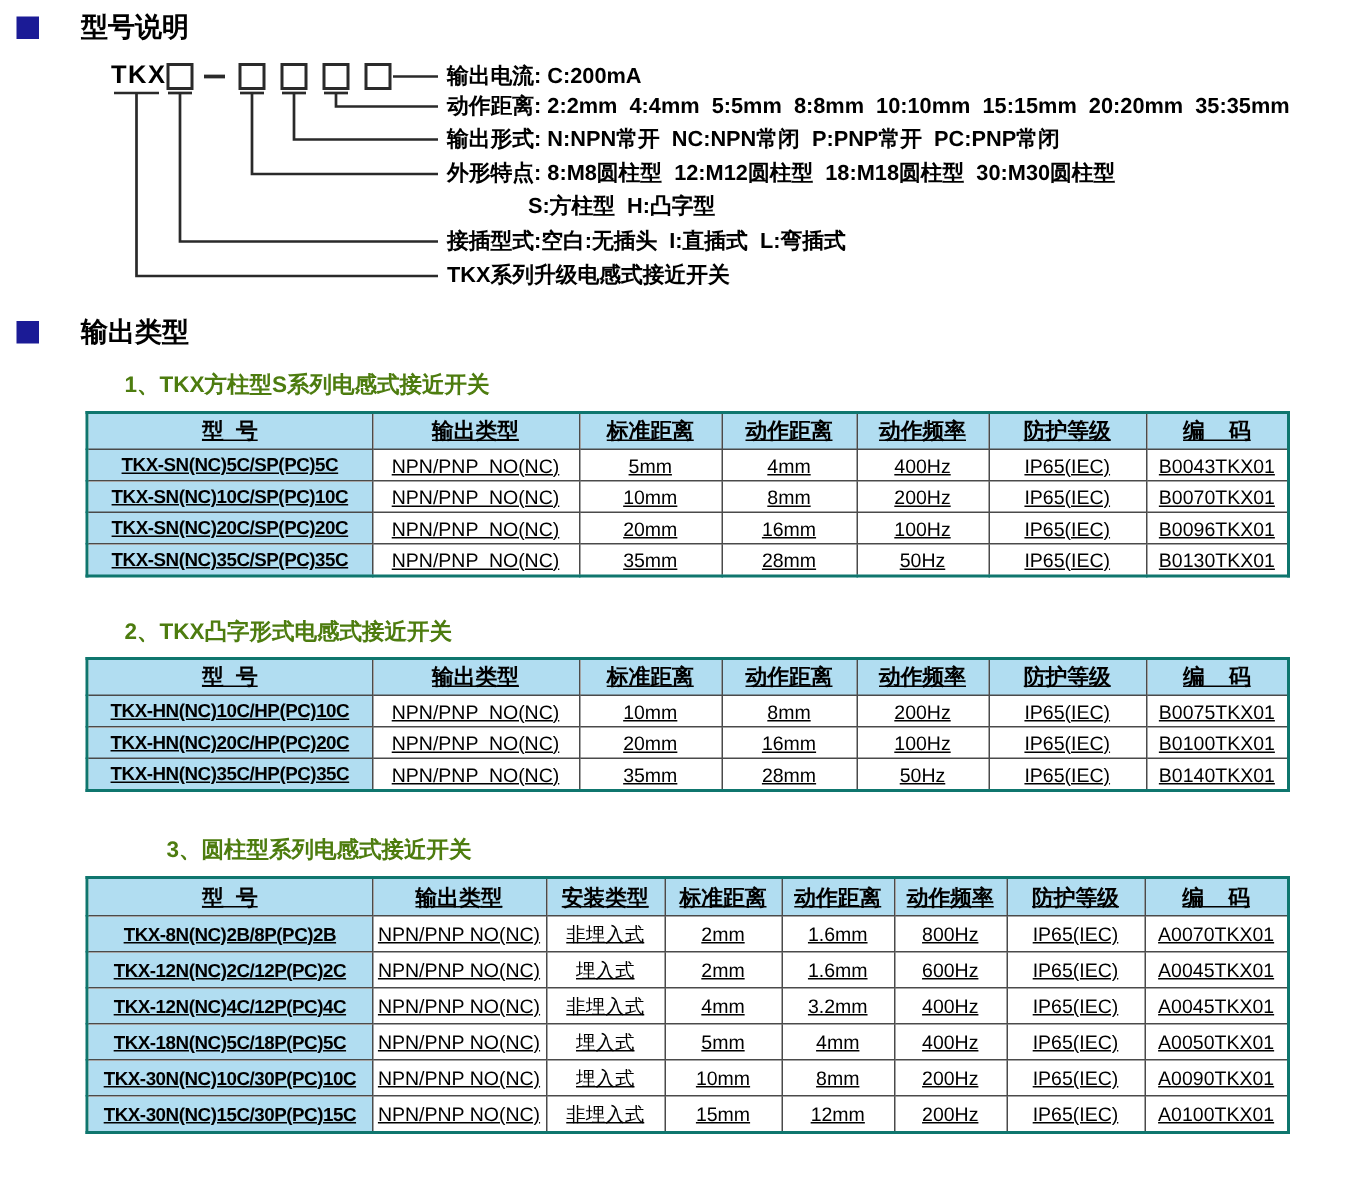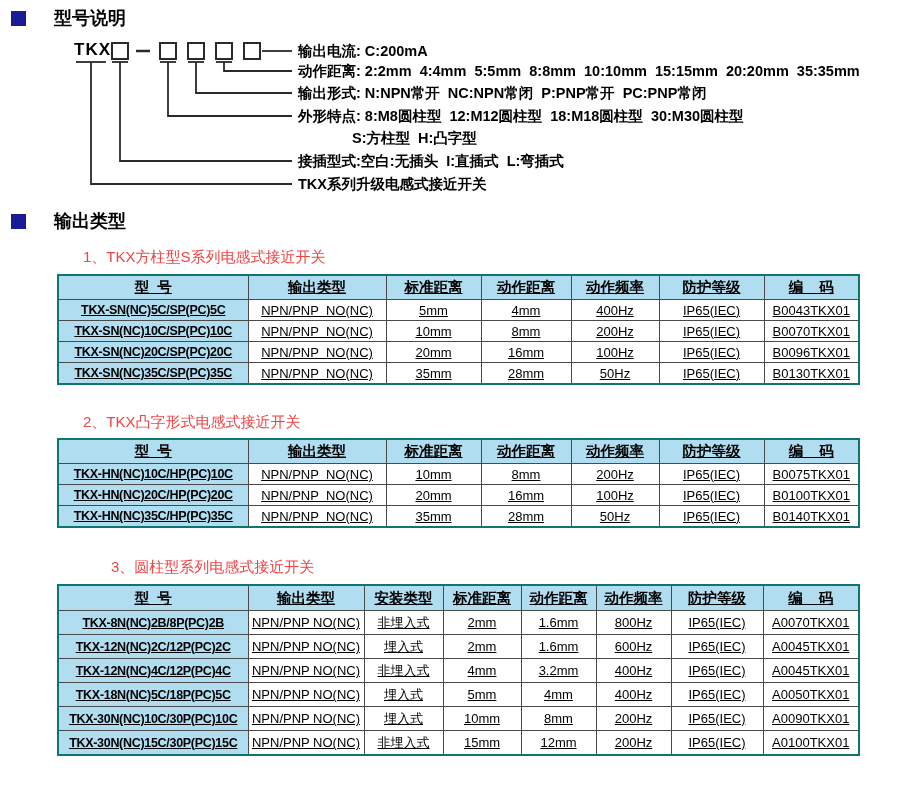--- a/index.html
+++ b/index.html
@@ -4,21 +4,21 @@
 <style>
   html,body { margin:0; padding:0; background:#ffffff; }
   .page {
     position:relative; width:900px; height:788px; background:#ffffff;
     font-family:"Liberation Sans","DejaVu Sans",sans-serif; color:#000;
     overflow:hidden;
   }
   
   .sec-square { position:absolute; width:15px; height:15px; background:#1b1b96; }
   .sec-title  { position:absolute; font-size:18px; font-weight:bold; color:#000000; line-height:20px; white-space:pre; }
-  .caption    { position:absolute; left:83px; font-size:15px; font-weight:normal; color:#ef4444; line-height:19px; white-space:pre; }
+  .caption    { position:absolute; left:83px; font-size:15px; font-weight:bold; color:#4d7c0f; line-height:19px; white-space:pre; }
 
   
   .diagram { position:absolute; left:0; top:36px; width:900px; height:170px; }
   .diagram svg { position:absolute; left:0; top:0; }
   .tkx-prefix { position:absolute; left:74px; top:41px; font-size:17px; font-weight:bold; letter-spacing:1px; line-height:18px; }
   .dia-label { position:absolute; left:298px; font-size:14.5px; font-weight:bold; line-height:18px; white-space:pre; }
 
   
   .tbl-wrap { position:absolute; left:57px; }
   table { border-collapse:collapse; table-layout:fixed; border:2px solid #0f766e; background:#fff;text-decoration:underline; }

